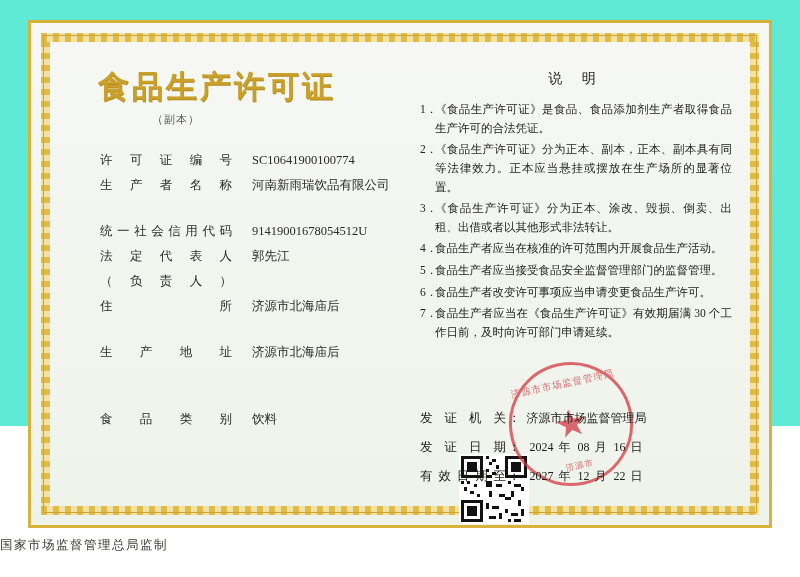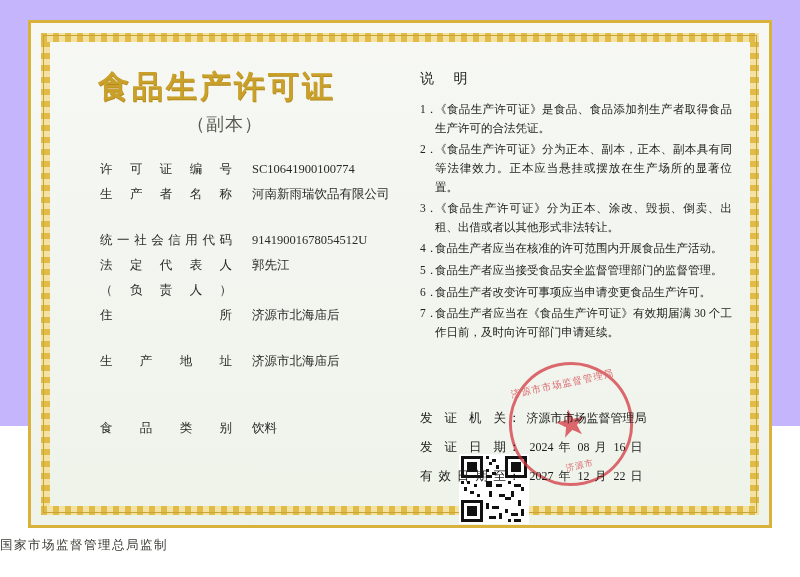--- a/index.html
+++ b/index.html
@@ -10,21 +10,21 @@
     width: 800px;
     height: 577px;
     background: #ffffff;
     font-family: "Liberation Serif", "DejaVu Serif", serif;
     overflow: hidden;
   }
   .page {
     position: relative;
     width: 800px;
     height: 426px;
-    background: #c4b5fd;
+    background: #5eead4;
   }
   
   .cert {
     position: absolute;
     left: 28px;
     top: 20px;
     width: 744px;
     height: 508px;
     background:
       linear-gradient(180deg, #f7f8f4 0%, #f3f6f0 40%, #eef3ea 100%);
@@ -72,23 +72,23 @@
   .doc-title {
     font-family: "Liberation Serif", "DejaVu Serif", serif;
     font-size: 31px;
     font-weight: bold;
     letter-spacing: 3px;
     color: #c8a02a;
     text-shadow: 0.5px 0.5px 0 #b4891d;
     margin: 0 0 4px 26px;
   }
   .doc-subtitle {
-    font-size: 18px;
+    font-size: 11px;
     color: #5a5a52;
-    margin: 0 0 20px 115px;
+    margin: 0 0 20px 80px;
     letter-spacing: 1px;
   }
   .field-table {
     border-collapse: collapse;
     margin-left: 28px;
   }
   .field-table td {
     font-size: 12.5px;
     color: #2b2b28;
     padding: 3.5px 0;
@@ -114,20 +114,21 @@
   
   .right-col {
     position: absolute;
     right: 14px;
     top: 22px;
     width: 312px;
   }
   .notes-title {
     font-size: 14px;
     letter-spacing: 8px;
+    text-align: center;
     color: #23231f;
     margin: 4px 0 12px 0;
     font-weight: normal;
   }
   .notes-list {
     margin: 0;
     padding: 0;
     list-style: none;
   }
   .notes-list li {

